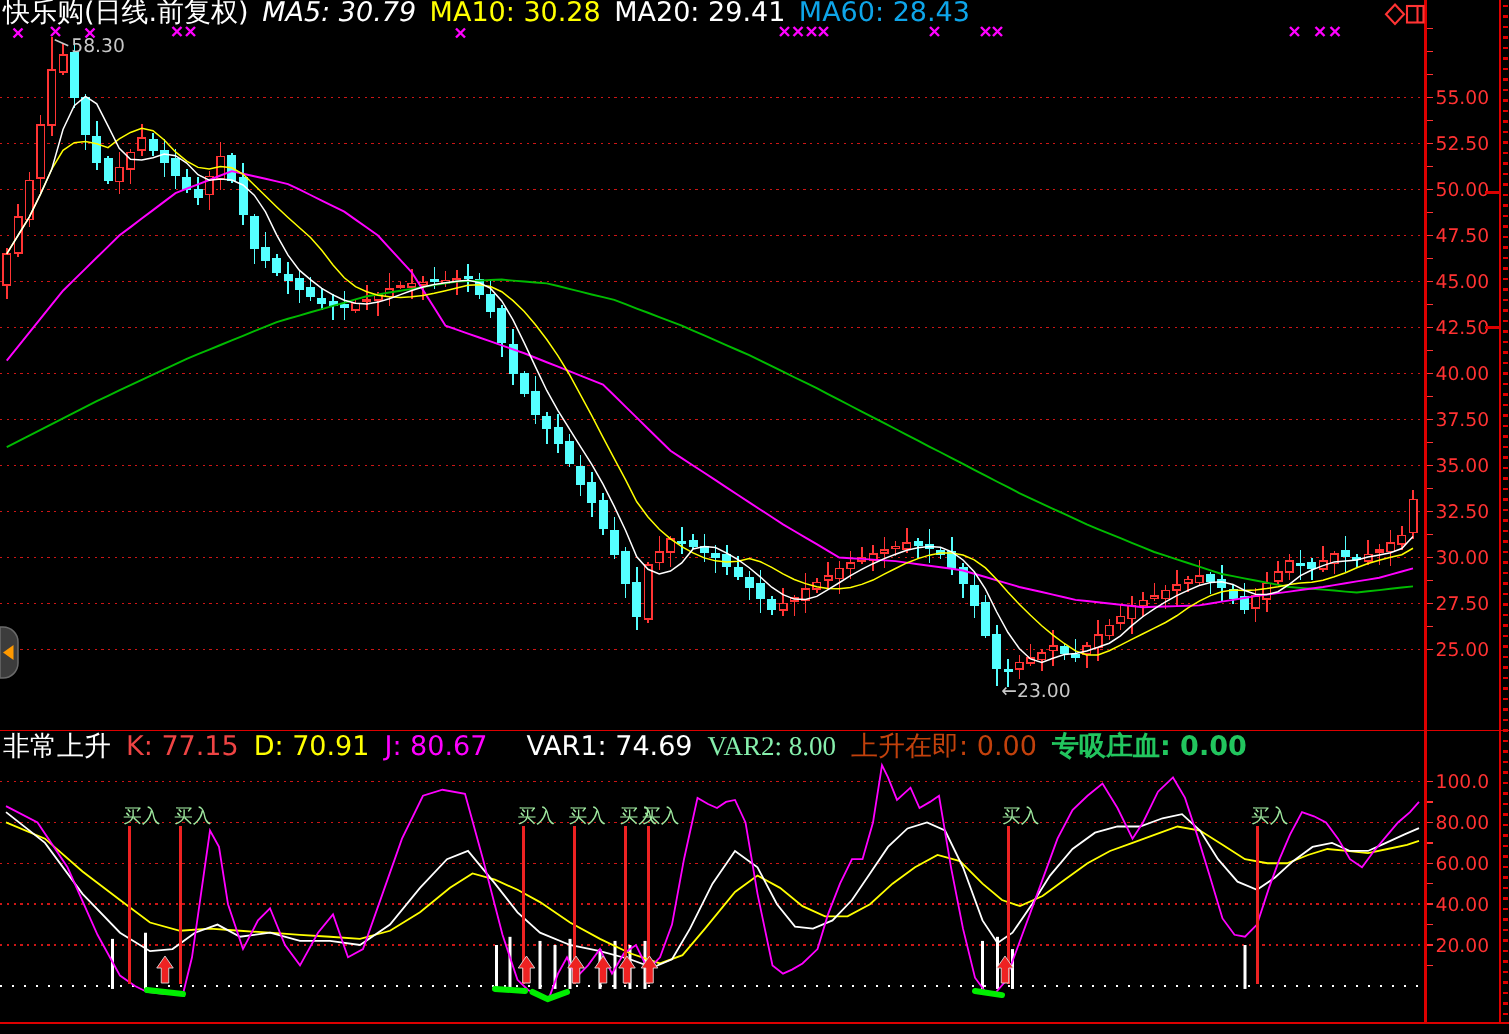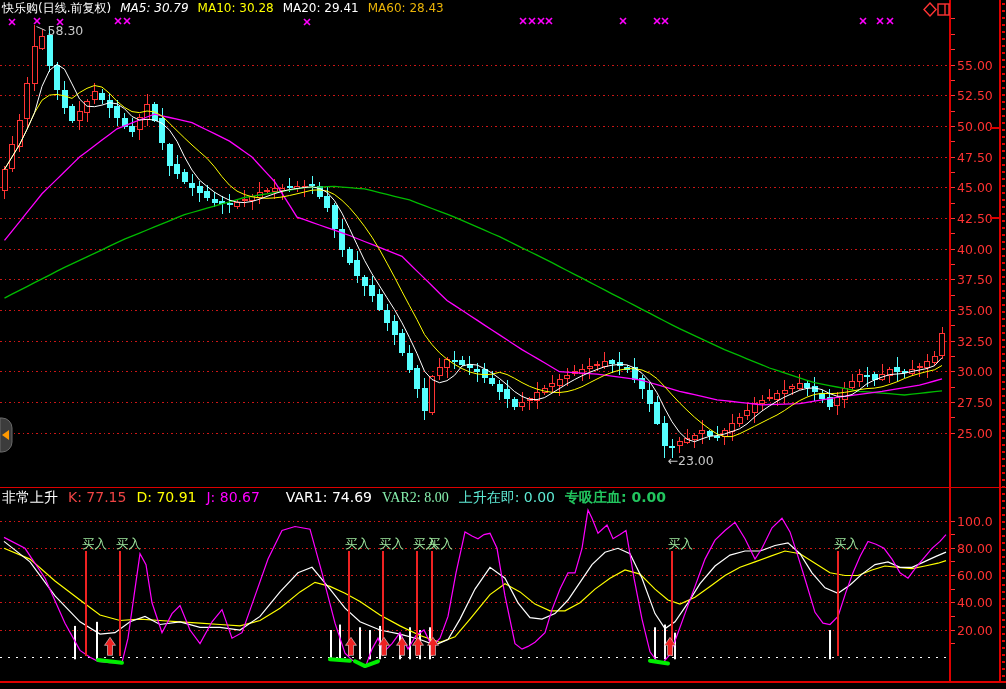--- a/index.html
+++ b/index.html
@@ -1,21 +1,21 @@
 <!DOCTYPE html>
 <html><head>
 <meta charset="utf-8">
 <style>
   html,body{margin:0;padding:0;background:#000;}
   #app{position:relative;width:1006px;height:689px;background:#000;overflow:hidden;
        font-family:"DejaVu Sans",sans-serif;}
   #titlebar{position:absolute;left:2px;top:1px;display:flex;gap:9px;white-space:nowrap;
-       font-size:12px;line-height:15px;z-index:3;}
+       font-size:18px;line-height:15px;z-index:3;}
   #p2header{position:absolute;left:2px;top:490px;display:flex;gap:10px;white-space:nowrap;
-       font-size:14px;line-height:15px;z-index:3;}
+       font-size:18px;line-height:15px;z-index:3;}
   #p2header span:nth-child(5){margin-left:16px;}
   svg{position:absolute;left:0;top:0;}
   svg text{font-family:"DejaVu Sans",sans-serif;}
   .grid{stroke-dasharray:1.5 3;stroke-width:1;shape-rendering:crispEdges;}
 </style>
 </head>
 <body>
 
 <div id="app">
 
@@ -583,27 +583,27 @@
           <polygon points="9,430 9,440 2,435" fill="#ff9900"></polygon>
         </g>
       </g>
     </svg>
 
   <div id="titlebar">
     <span style="color: rgb(255, 255, 255);">快乐购(日线.前复权)</span>
     <span style="color: rgb(255, 255, 255); font-style: italic;">MA5: 30.79</span>
     <span style="color: rgb(255, 255, 0);">MA10: 30.28</span>
     <span style="color: #ffffff;">MA20: 29.41</span>
-    <span style="color: #eab308;">MA60: 28.43</span>
+    <span style="color: #0ea5e9;">MA60: 28.43</span>
   </div>
 
   <div id="p2header">
     <span style="color: rgb(255, 255, 255);">非常上升</span>
     <span style="color: #ef4444;">K: 77.15</span>
     <span style="color: rgb(255, 255, 0);">D: 70.91</span>
     <span style="color: rgb(255, 0, 255);">J: 80.67</span>
     <span style="color: rgb(255, 255, 255);">VAR1: 74.69</span>
     <span style="color: #86efac; font-family: Liberation Serif, serif;">VAR2: 8.00</span>
-    <span style="color: #5eead4;">上升在即: 0.00</span>
+    <span style="color: #c2410c;">上升在即: 0.00</span>
     <span style="color: #22c55e; font-weight: bold;">专吸庄血: 0.00</span>
   </div>
 
 </div>
 
 </body></html>

